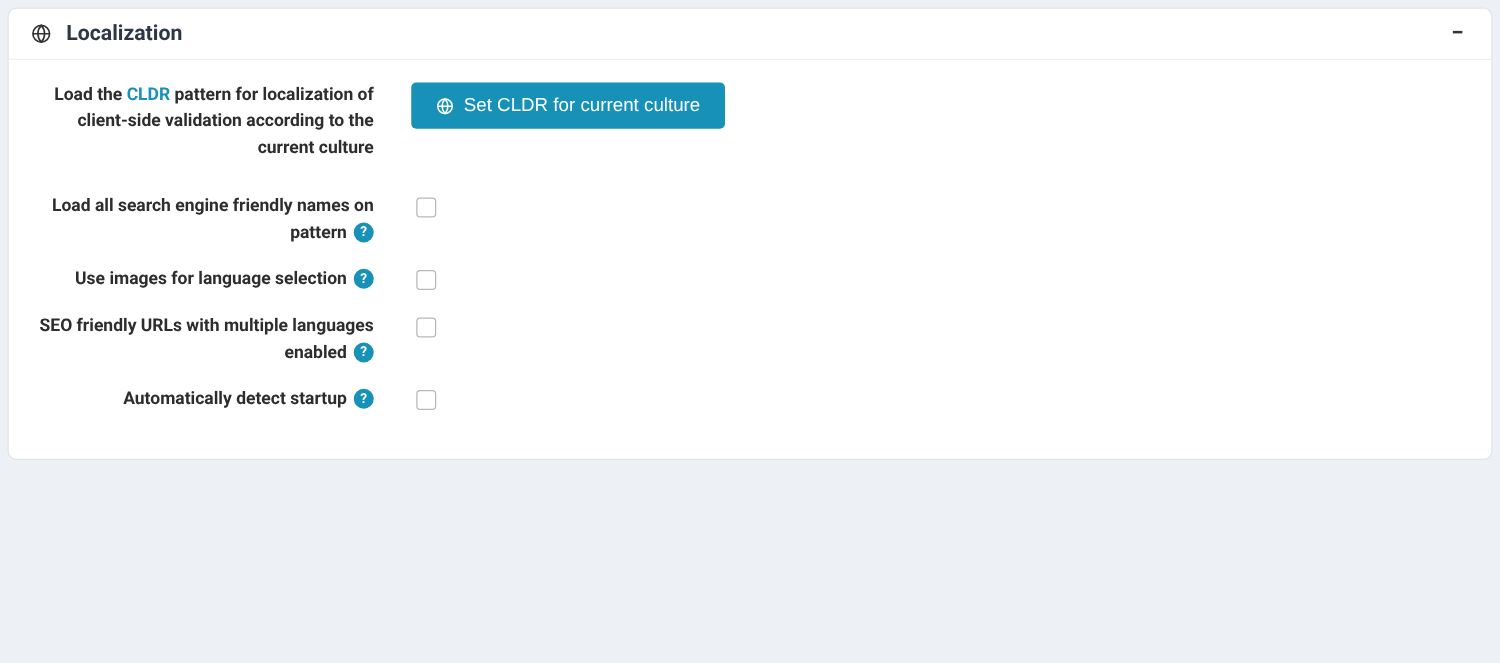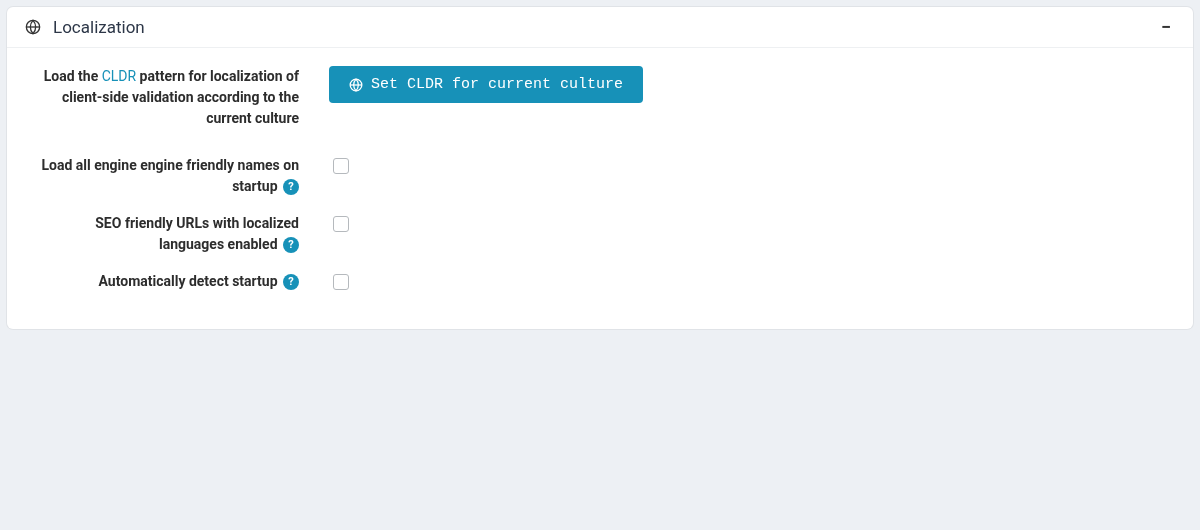--- a/index.html
+++ b/index.html
@@ -19,21 +19,21 @@
   }
   .card-header {
     display: flex;
     align-items: center;
     padding: 10px 18px 10px 18px;
     border-bottom: 1px solid #eef0f2;
   }
   .card-header .title {
     font-size: 17px;
     color: #2d3748;
-    font-weight: 400;
+    font-weight: 700;
     margin-left: 12px;
   }
   .card-header .spacer { flex: 1; }
   .card-header .collapse-btn {
     font-size: 18px;
     font-weight: 700;
     color: #333;
     cursor: pointer;
     padding: 0 4px;
     line-height: 1;
@@ -50,21 +50,21 @@
   .label-col {
     width: 270px;
     text-align: right;
     font-weight: 700;
     color: #2d2d2d;
     padding-top: 2px;
     line-height: 1.5;
   }
   .label-col .link {
     color: #1791b8;
-    font-weight: 400;
+    font-weight: 700;
     text-decoration: none;
   }
   .help-icon {
     display: inline-flex;
     align-items: center;
     justify-content: center;
     width: 16px; height: 16px;
     background: #1791b8;
     color: #fff;
     border-radius: 50%;
@@ -83,21 +83,21 @@
     background: #1791b8;
     color: #fff;
     border: none;
     border-radius: 4px;
     padding: 10px 20px;
     font-size: 15px;
     cursor: pointer;
     display: inline-flex;
     align-items: center;
     gap: 8px;
-    font-family: Liberation Mono, monospace;
+    font-family: Liberation Sans, sans-serif;
   }
   .btn .btn-icon {
     width: 14px; height: 14px;
   }
   .checkbox {
     appearance: none;
     width: 16px; height: 16px;
     border: 1.5px solid #b5b9bd;
     border-radius: 3px;
     background: #fff;
@@ -153,32 +153,41 @@
           </span>
           <span>Set CLDR for current culture</span>
         </button>
       </div>
     </div>
 
 
 
     <div class="form-row">
       <div class="label-col">
-        <span>Load all engine engine friendly names on startup</span>
-        <span class="help-icon">?</span>
-      </div>
-      <div class="control-col">
-        <input type="checkbox" class="checkbox" style="">
-      </div>
-    </div>
-
-
-    <div class="form-row">
-      <div class="label-col">
-        <span>SEO friendly URLs with localized languages enabled</span>
+        <span>Load all search engine friendly names on pattern</span>
+        <span class="help-icon">?</span>
+      </div>
+      <div class="control-col">
+        <input type="checkbox" class="checkbox" style="">
+      </div>
+    </div>
+
+    <div class="form-row">
+      <div class="label-col">
+        <span>Use images for language selection</span>
+        <span class="help-icon">?</span>
+      </div>
+      <div class="control-col">
+        <input type="checkbox" class="checkbox" style="">
+      </div>
+    </div>
+
+    <div class="form-row">
+      <div class="label-col">
+        <span>SEO friendly URLs with multiple languages enabled</span>
         <span class="help-icon">?</span>
       </div>
       <div class="control-col">
         <input type="checkbox" class="checkbox" style="">
       </div>
     </div>
 
     <div class="form-row">
       <div class="label-col">
         <span>Automatically detect startup</span>

